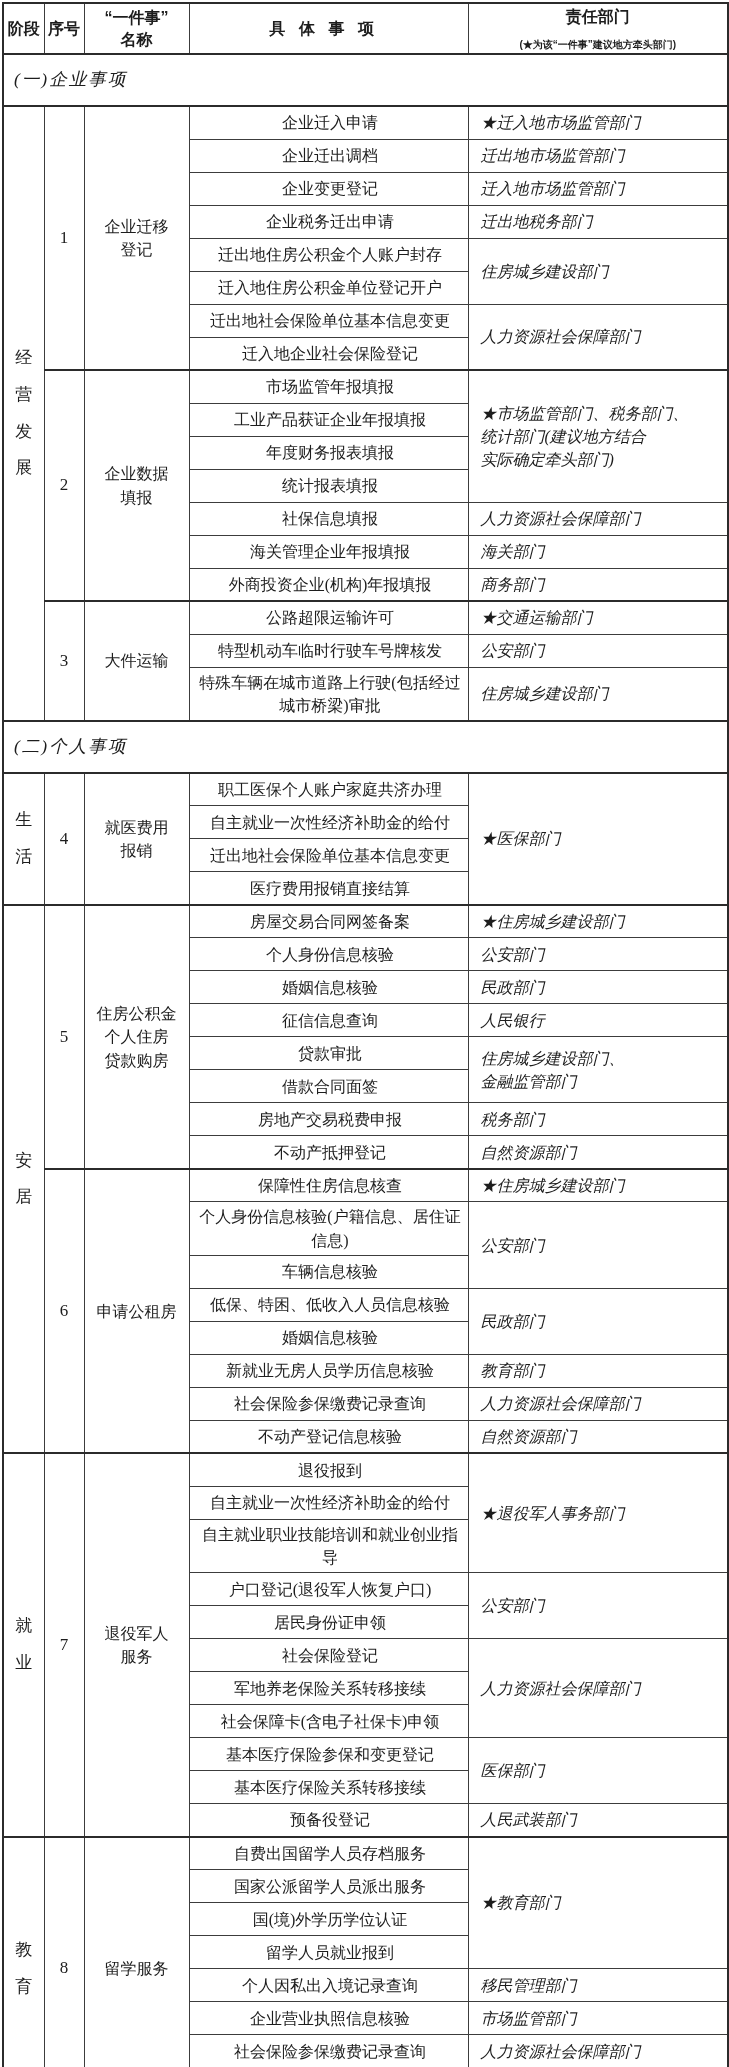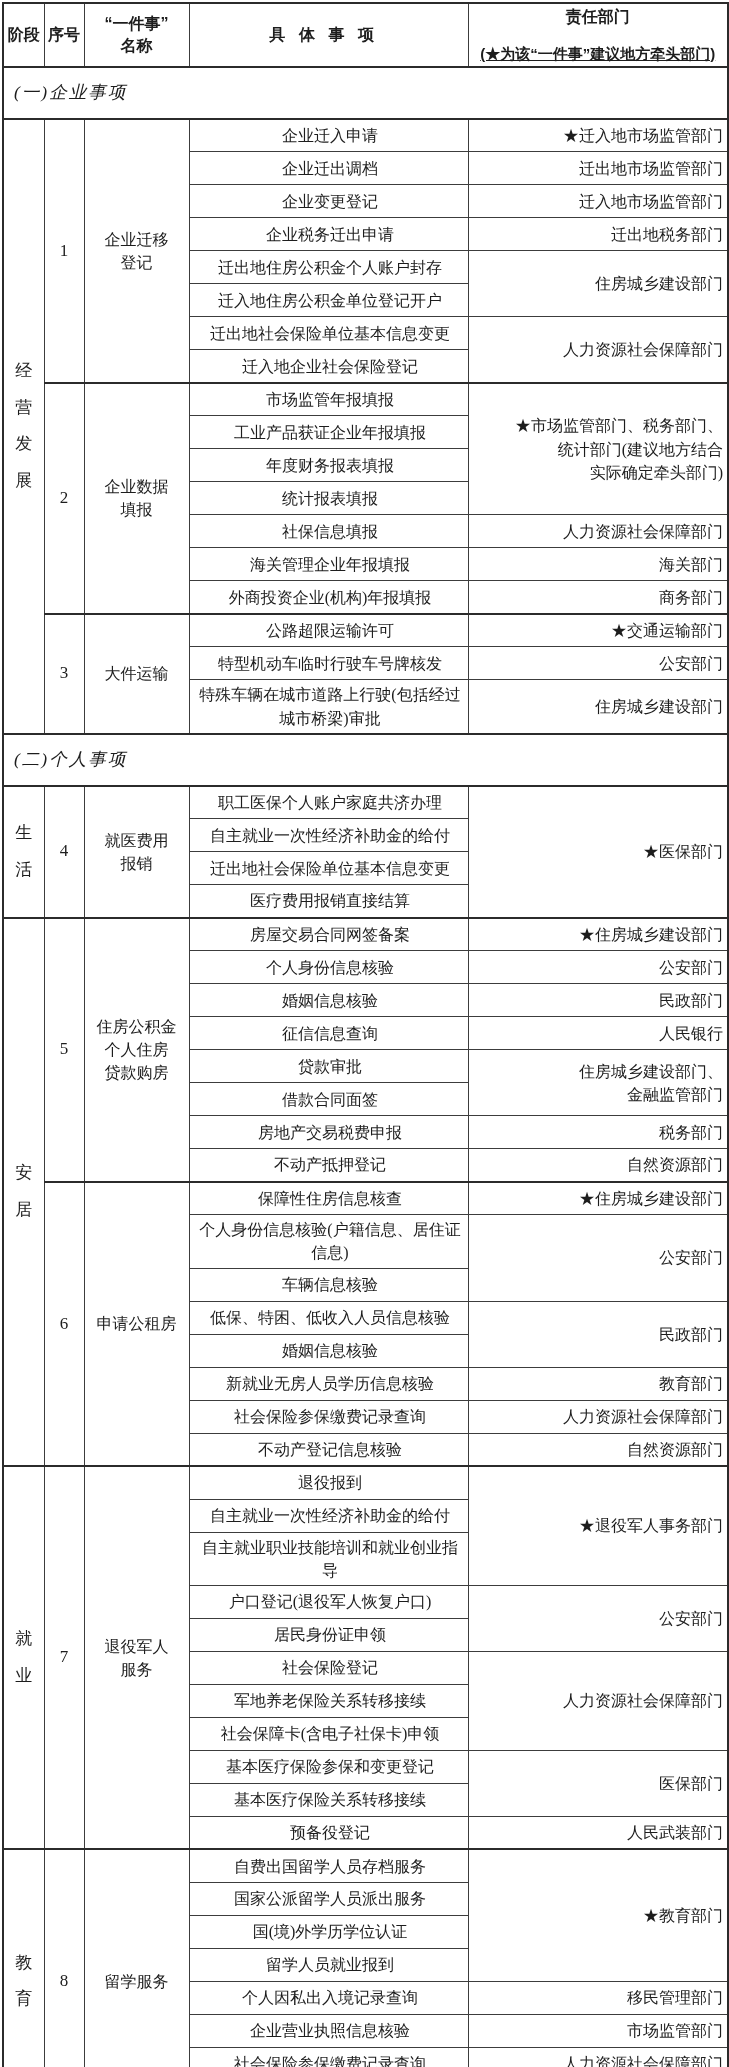--- a/index.html
+++ b/index.html
@@ -32,21 +32,21 @@
     font-family: "Liberation Sans", sans-serif;
     font-weight: bold;
     font-size: 16px;
     text-align: center;
     border-bottom: 2px solid #2b2b2b;
     white-space: pre-line;
     line-height: 1.35;
     padding: 2px;
   }
   th .spread { letter-spacing: 0.85em; text-indent: 0.85em; }
-  th .sub { display: block; font-size: 15px; letter-spacing: 0; margin-top: 16px; text-decoration: underline; }
+  th .sub { display: block; font-size: 10px; letter-spacing: 0; margin-top: 10px; }
 
   tbody td {
     font-family: "Liberation Serif", serif;
     font-size: 16px;
     line-height: 1.45;
   }
   tbody tr { height: 33px; }
 
   tr.section-row { height: 52px; }
   tr.section-row td {
@@ -73,23 +73,24 @@
   td.c-name {
     text-align: center;
     white-space: pre-line;
     padding: 2px 3px;
   }
   td.c-item {
     text-align: center;
     padding: 3px 6px 3px 9px;
   }
   td.c-dept {
-    text-align: right;
+    text-align: left;
     white-space: pre-line;
-    padding: 3px 4px;
+    padding: 3px 12px;
+    font-style: italic;
   }
 </style>
 </head>
 <body>
 
 <table class="doc-table">
   <colgroup>
     <col class="c1">
       <col class="c2">
       <col class="c3">

